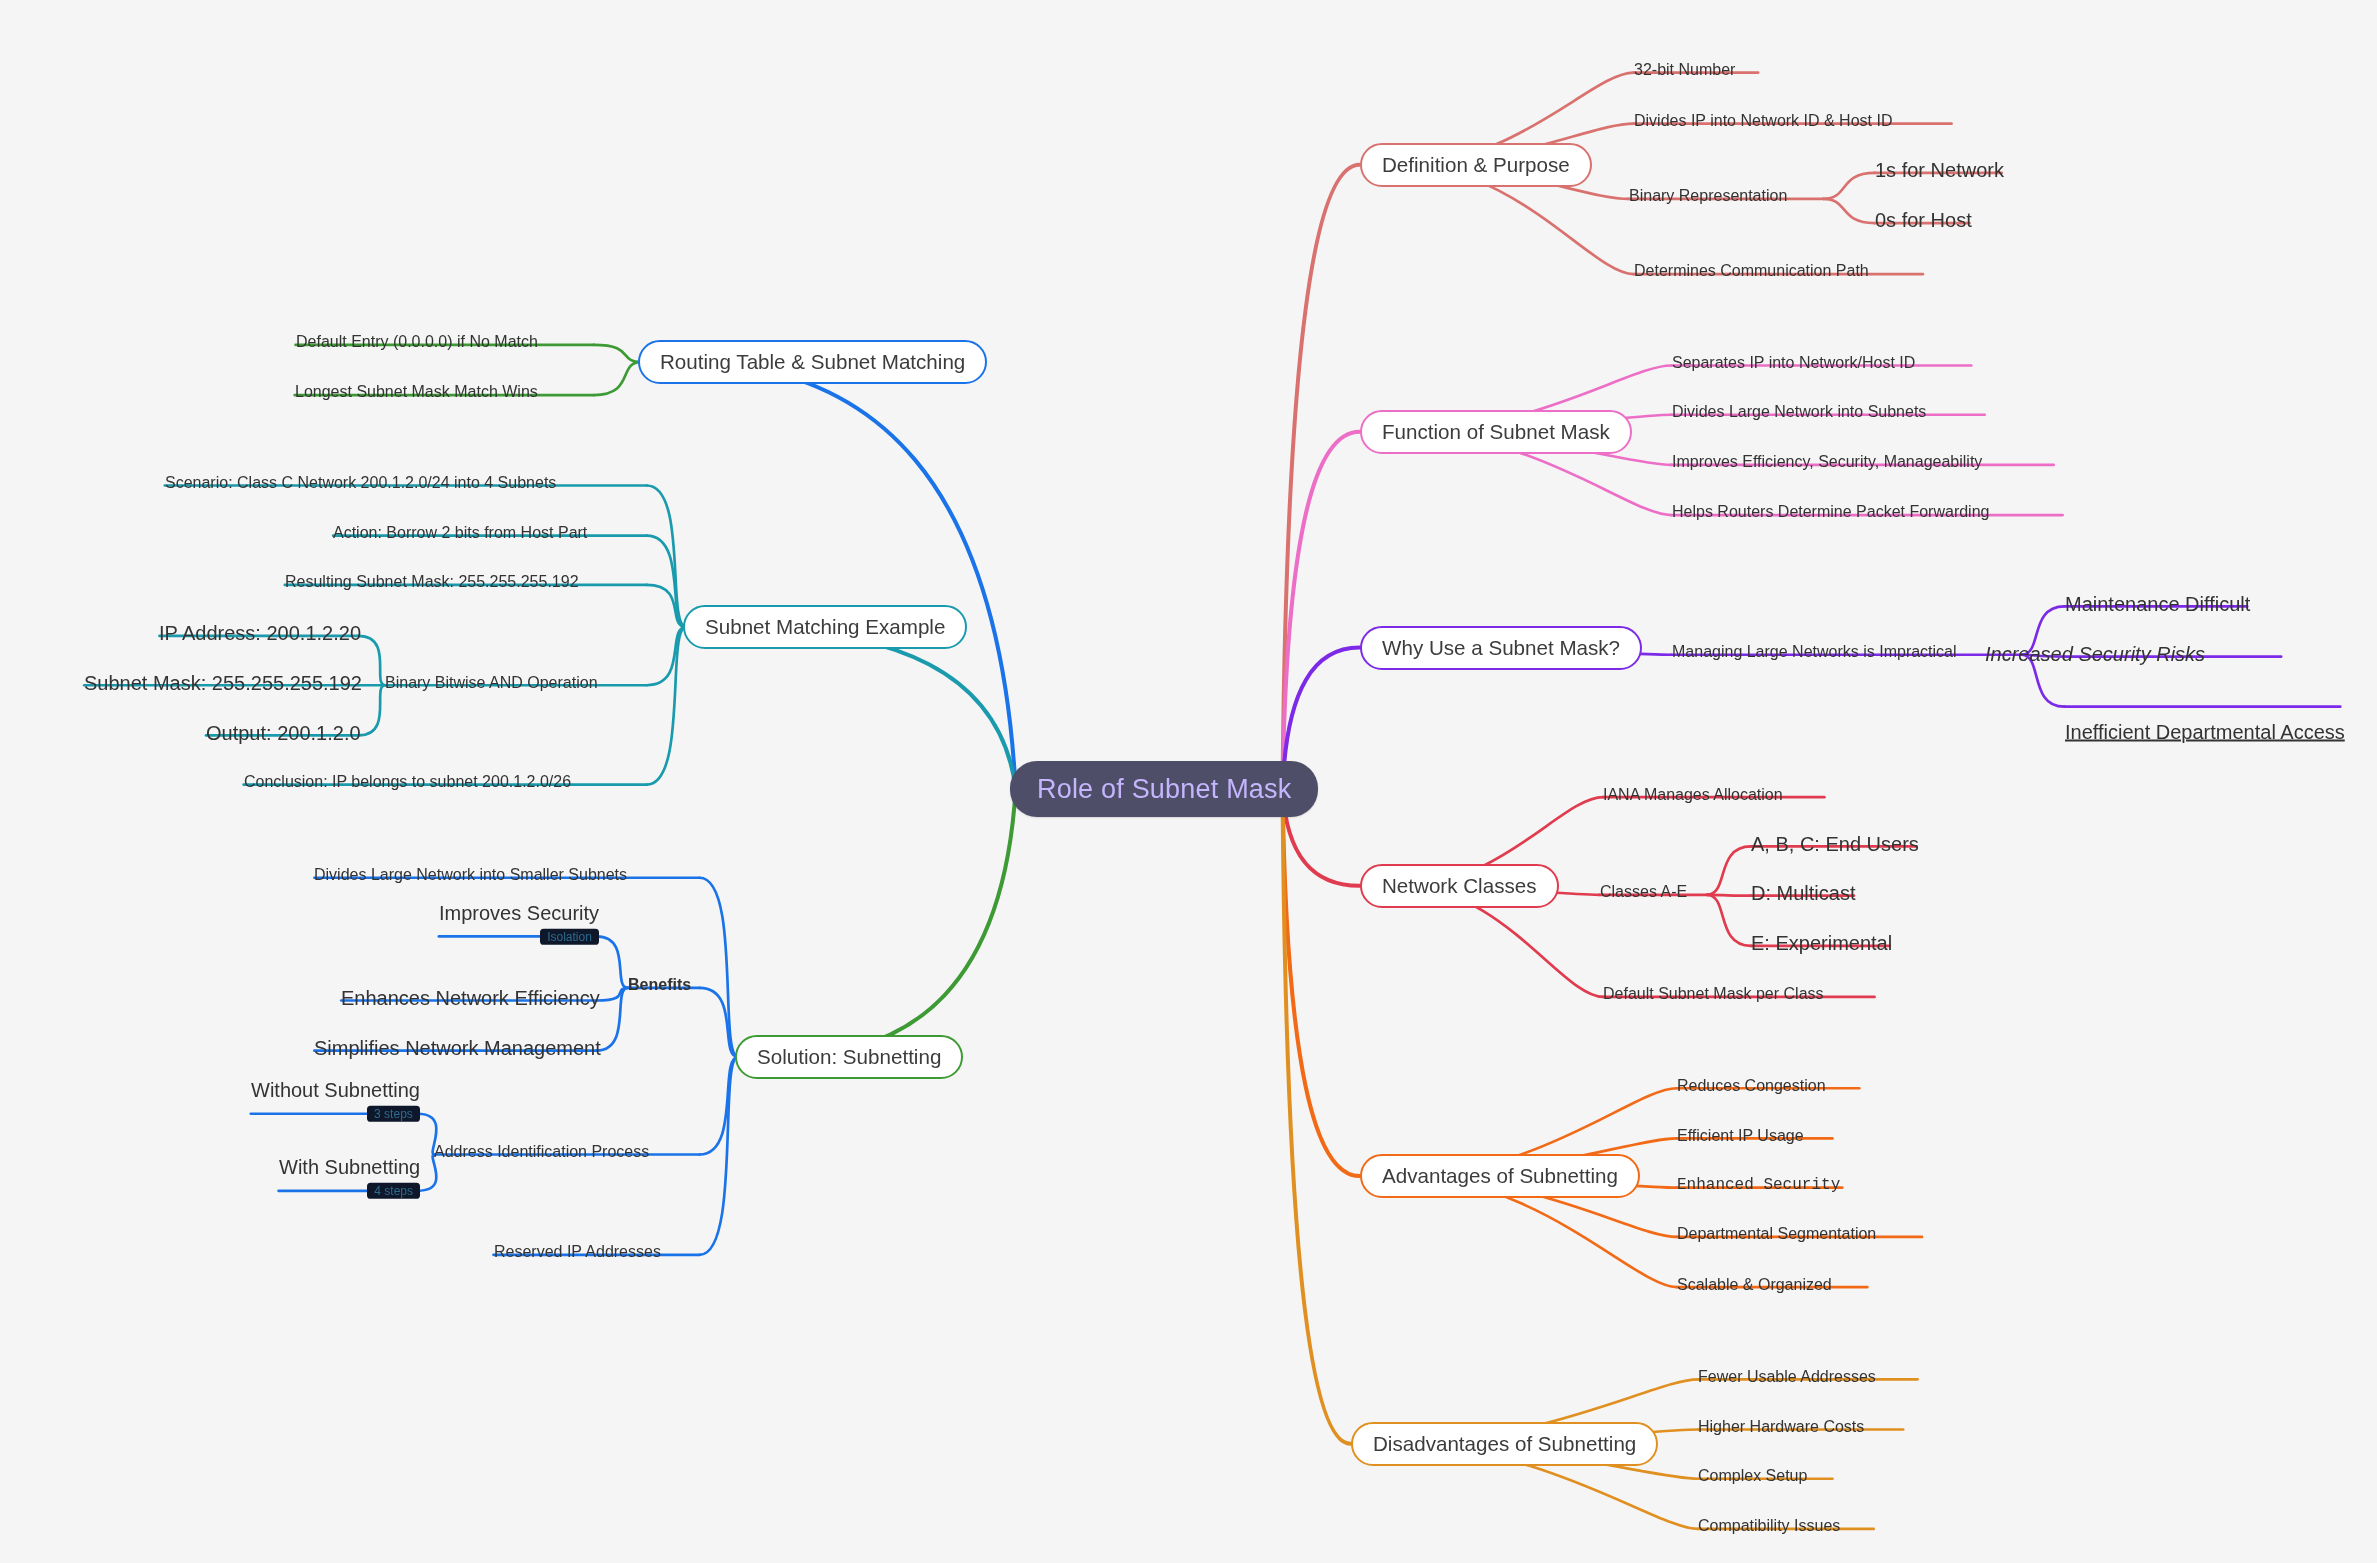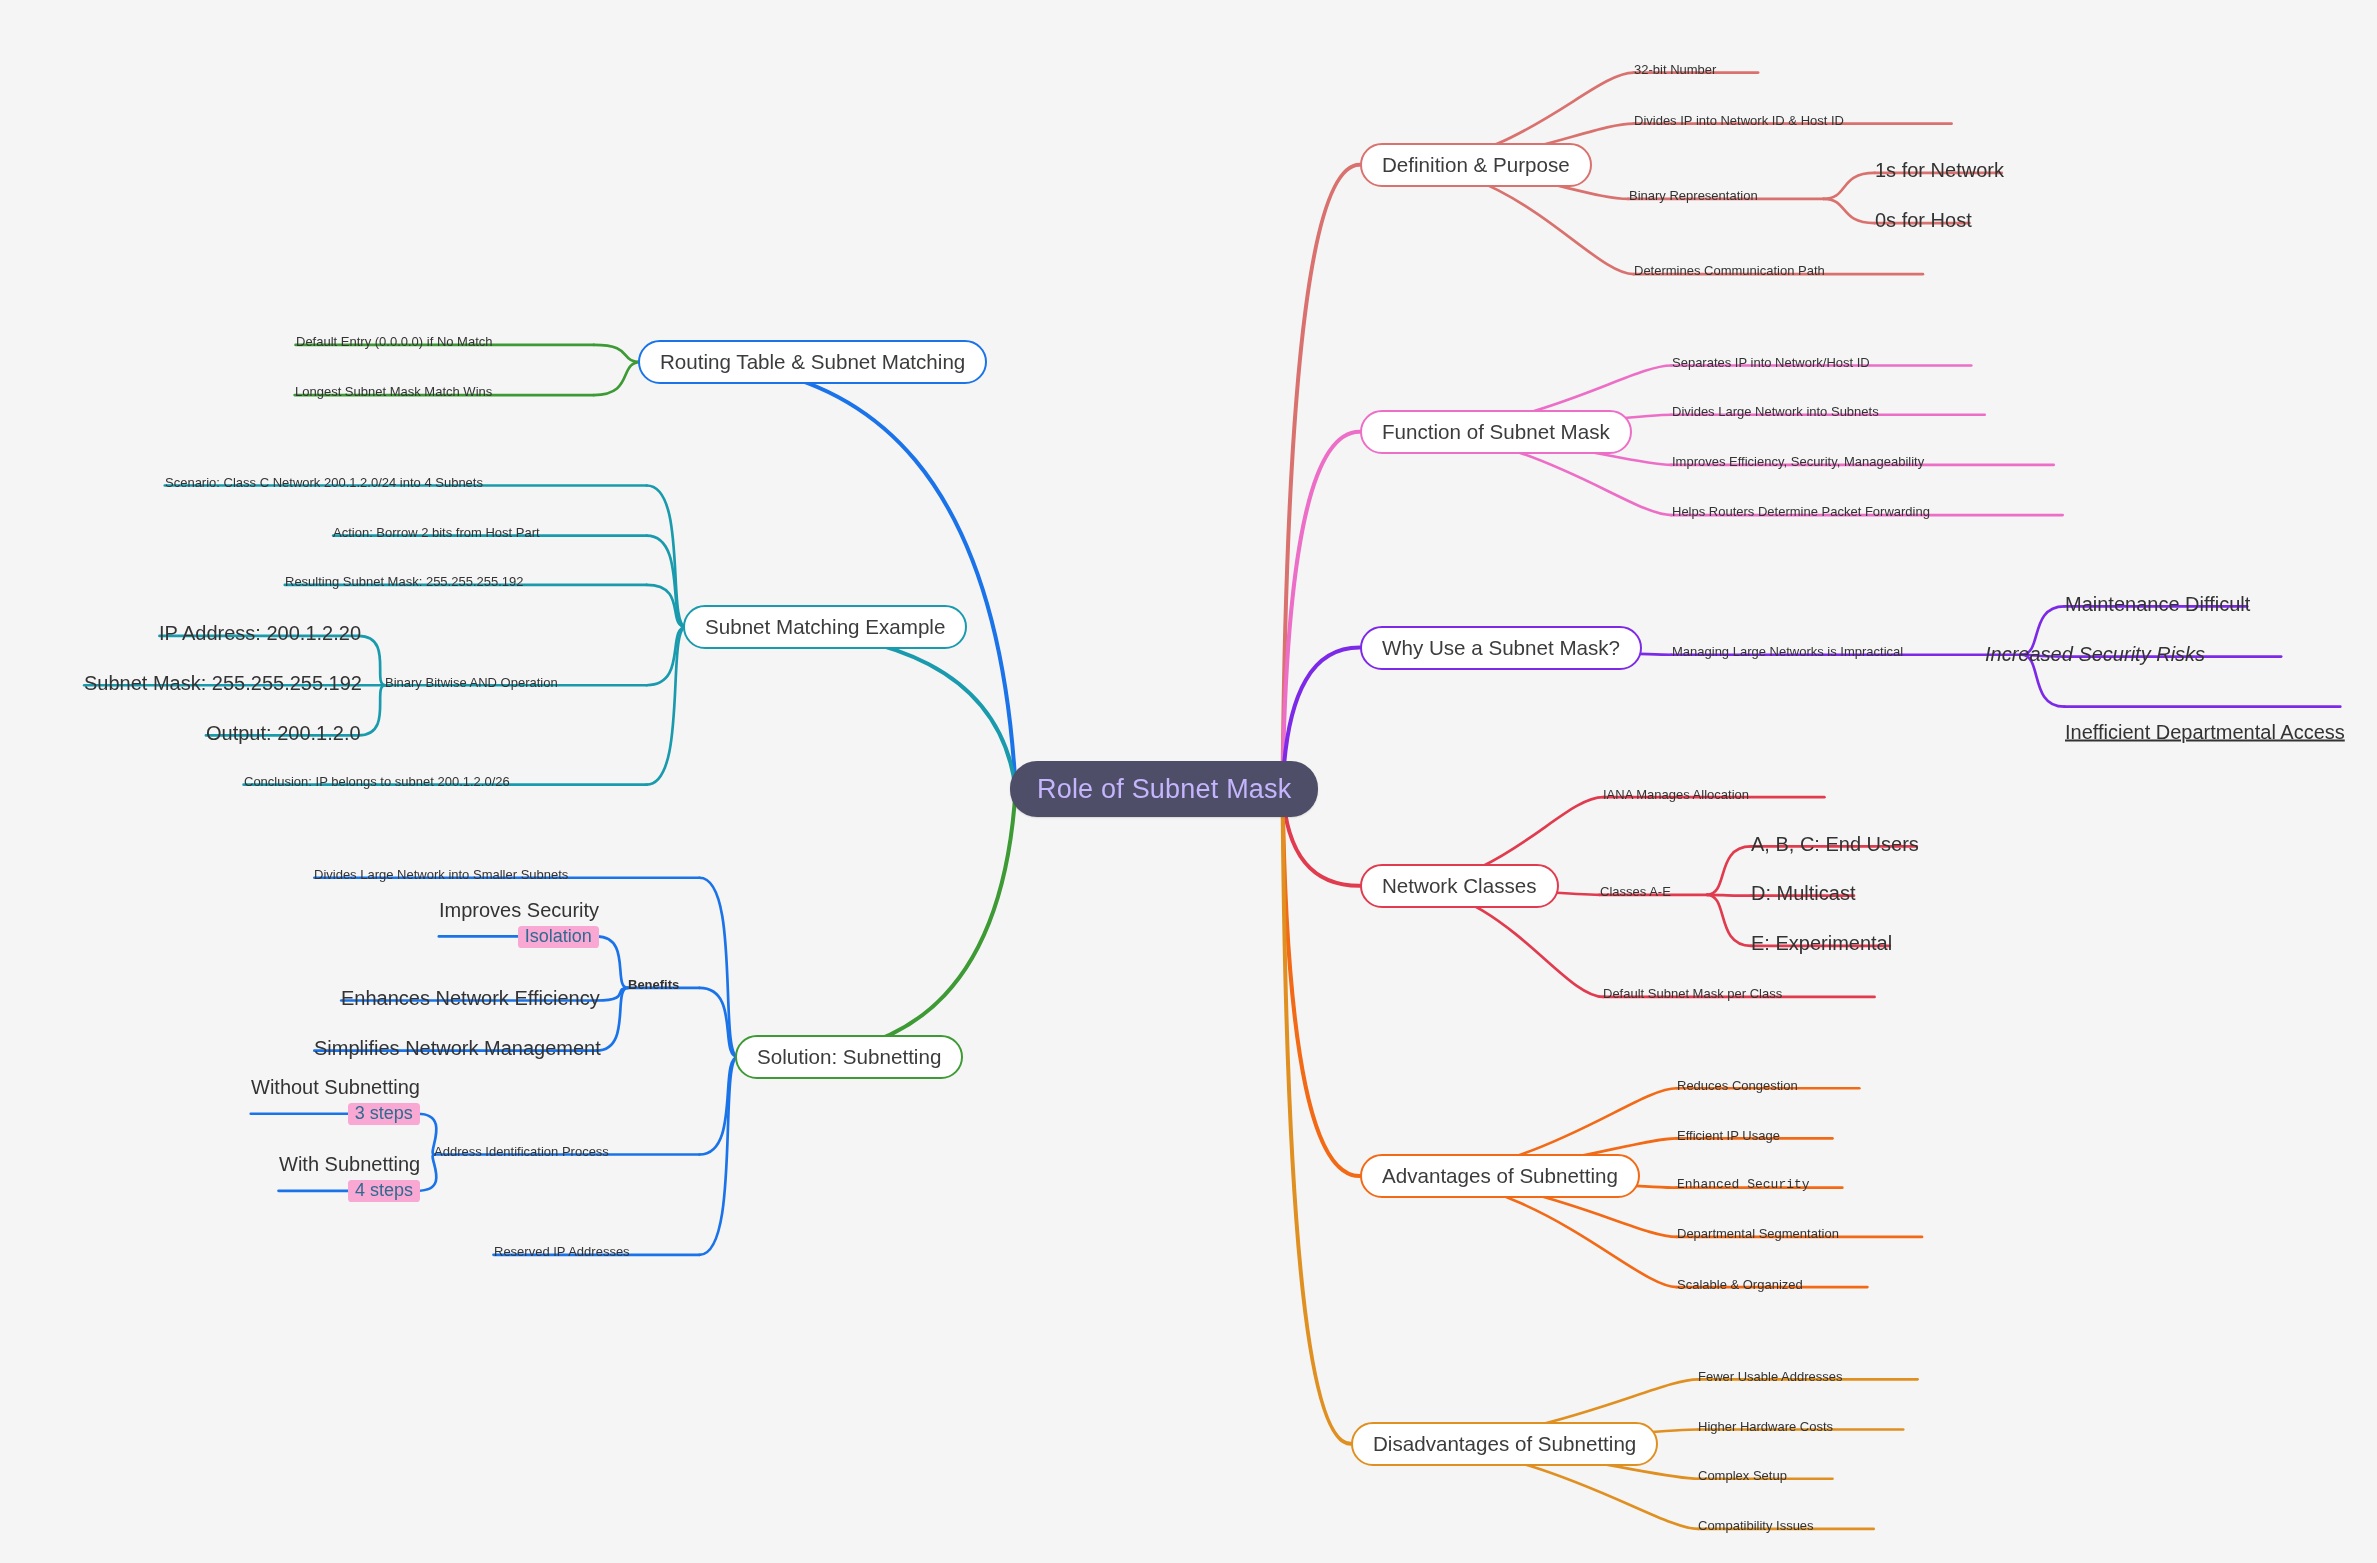--- a/index.html
+++ b/index.html
@@ -30,32 +30,32 @@
     background:#ffffff;
     border:2.7px solid #999;
     border-radius:23px;
     padding:8px 20px;
     font-size:20.6px;
     color:#3c3c3c;
   }
 
   
   .leaf{
-    font-size:13px;
+    font-size:16px;
     color:#333333;
     line-height:1.15;
     transform:translate(0,-50%);
   }
   .leaf.r3{font-size:20px;}
   .badge{
     display:inline-block;
     margin-top:4.5px;
-    background:#f9a8d4;
+    background:#0f172a;
     color:#2d6b8f;
-    font-size:18px;
+    font-size:12px;
     padding:1.8px 7.2px;
     border-radius:3.6px;
   }
   .withbadge{line-height:1.05;text-align:right;}
 </style>
 </head>
 <body>
 
 <div id="canvas">
   <svg class="edges" id="edge-layer" viewBox="0 0 2654 1745">

